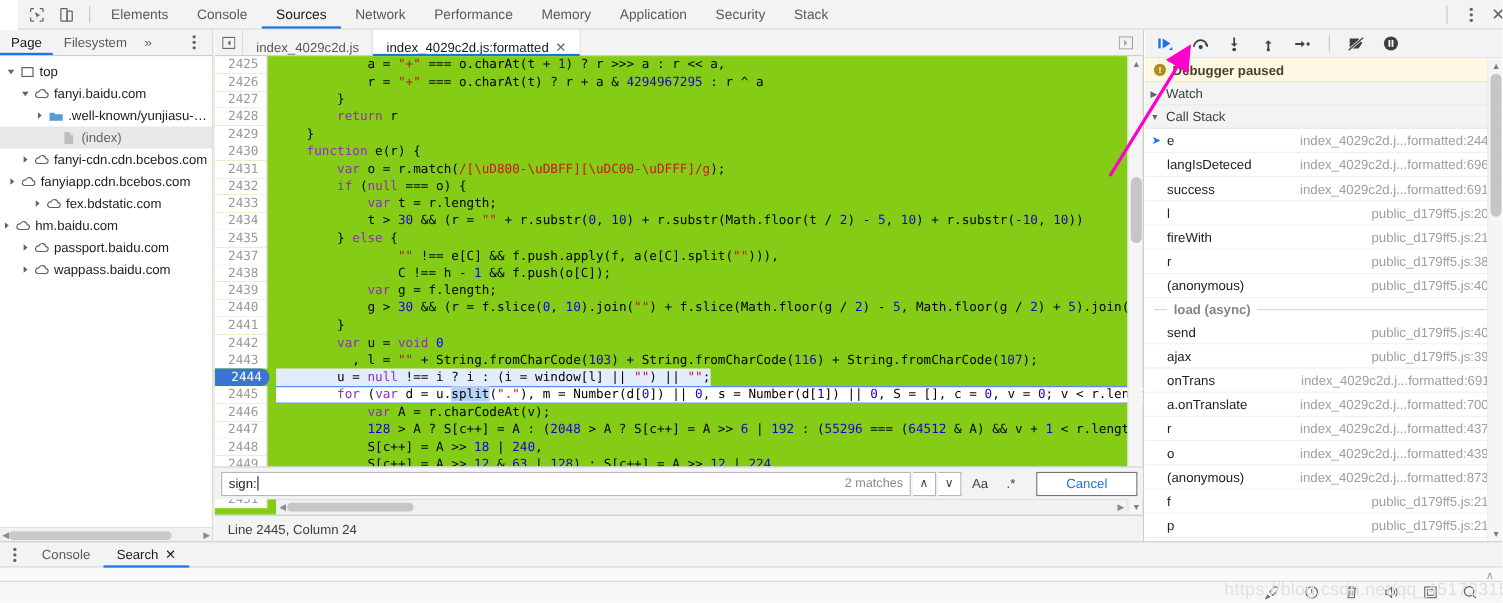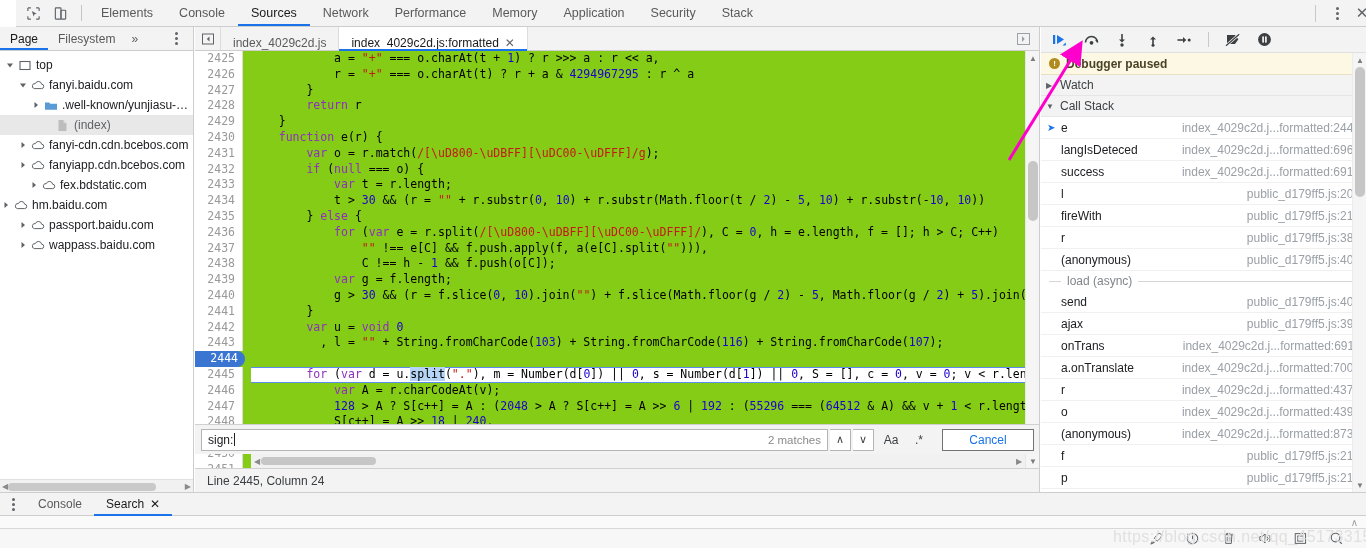--- a/index.html
+++ b/index.html
@@ -192,21 +192,21 @@
   .cs-list { font-size: 12px; }
   .cs-row {
     height: 22px; display: flex; align-items: center; border-bottom: 1px solid #f0f0f0; padding: 0 6px 0 6px;
     cursor: pointer; white-space: nowrap;
   }
   .cs-row .marker { width: 14px; flex: 0 0 14px; color: #1a73e8; font-size: 10px; display: flex; align-items: center; }
   .cs-row .fname { color: #202124; }
   .cs-row .floc { margin-left: auto; color: #9aa0a6; padding-left: 10px; }
   .cs-async {
     height: 20px; display: flex; align-items: center; gap: 6px; padding: 0 8px;
-    color: #80868b; font-size: 12px; font-weight: normal;
+    color: #80868b; font-size: 12px; font-weight: bold;
   }
   .cs-async .ln { flex: 0 0 12px; height: 1px; background: #d5d5d5; }
   .cs-async .ln2 { flex: 1; height: 1px; background: #d5d5d5; }
   .dbg-vscroll {
     position: absolute; right: 0; top: 26px; width: 14px; height: 439px; background: #f5f5f5;
     border-left: 1px solid #ececec;
   }
   .dbg-vscroll .thumb { position: absolute; left: 2px; top: 14px; width: 10px; height: 130px; background: #c6c6c6; border-radius: 5px; }
 
   
@@ -380,21 +380,21 @@
               <path d="M2.5 1v6L6 4z" fill="#5f6368"></path>
             </svg>
           </span>
         <span class="ticon">
             <svg width="14" height="11" viewBox="0 0 14 11">
               <path d="M3.4 8.6h7.1a2.2 2.2 0 0 0 .1-4.4 3.2 3.2 0 0 0-6.2-.6A2.2 2.2 0 0 0 3.4 8.6z" stroke="#5f6368" stroke-width="1" fill="none"></path>
             </svg>
           </span>
         <span class="tlabel">fanyi-cdn.cdn.bcebos.com</span>
       </div>
-      <div class="trow" style="padding-left:17px">
+      <div class="trow" style="padding-left:5px">
         <span class="tw">
             <svg width="8" height="8" viewBox="0 0 8 8">
               <path d="M2.5 1v6L6 4z" fill="#5f6368"></path>
             </svg>
           </span>
         <span class="ticon">
             <svg width="14" height="11" viewBox="0 0 14 11">
               <path d="M3.4 8.6h7.1a2.2 2.2 0 0 0 .1-4.4 3.2 3.2 0 0 0-6.2-.6A2.2 2.2 0 0 0 3.4 8.6z" stroke="#5f6368" stroke-width="1" fill="none"></path>
             </svg>
           </span>
@@ -491,29 +491,28 @@
         <div class="coderow"><div class="ln">2426</div><div class="code">            r = <span class="str">"+"</span> === o.charAt(t) ? r + a &amp; <span class="num">4294967295</span> : r ^ a</div></div>
         <div class="coderow"><div class="ln">2427</div><div class="code">        }</div></div>
         <div class="coderow"><div class="ln">2428</div><div class="code">        <span class="kw">return</span> r</div></div>
         <div class="coderow"><div class="ln">2429</div><div class="code">    }</div></div>
         <div class="coderow"><div class="ln">2430</div><div class="code">    <span class="kw">function</span> e(r) {</div></div>
         <div class="coderow"><div class="ln">2431</div><div class="code">        <span class="kw">var</span> o = r.match(<span class="rx">/[\uD800-\uDBFF][\uDC00-\uDFFF]/g</span>);</div></div>
         <div class="coderow"><div class="ln">2432</div><div class="code">        <span class="kw">if</span> (<span class="kw">null</span> === o) {</div></div>
         <div class="coderow"><div class="ln">2433</div><div class="code">            <span class="kw">var</span> t = r.length;</div></div>
         <div class="coderow"><div class="ln">2434</div><div class="code">            t &gt; <span class="num">30</span> &amp;&amp; (r = <span class="str">""</span> + r.substr(<span class="num">0</span>, <span class="num">10</span>) + r.substr(Math.floor(t / <span class="num">2</span>) - <span class="num">5</span>, <span class="num">10</span>) + r.substr(-<span class="num">10</span>, <span class="num">10</span>))</div></div>
         <div class="coderow"><div class="ln">2435</div><div class="code">        } <span class="kw">else</span> {</div></div>
-        <div class="coderow"><div class="ln">2436</div><div class="code">            <span class="kw">for</span> (<span class="kw">var</span> e = r.split(<span class="rx">/[\uD800-\uDBFF][\uDC00-\uDFFF]/</span>), C = <span class="num">0</span>, h = e.length, f = []; h &gt; C; C++)</div></div>
         <div class="coderow"><div class="ln">2437</div><div class="code">                <span class="str">""</span> !== e[C] &amp;&amp; f.push.apply(f, a(e[C].split(<span class="str">""</span>))),</div></div>
         <div class="coderow"><div class="ln">2438</div><div class="code">                C !== h - <span class="num">1</span> &amp;&amp; f.push(o[C]);</div></div>
         <div class="coderow"><div class="ln">2439</div><div class="code">            <span class="kw">var</span> g = f.length;</div></div>
         <div class="coderow"><div class="ln">2440</div><div class="code">            g &gt; <span class="num">30</span> &amp;&amp; (r = f.slice(<span class="num">0</span>, <span class="num">10</span>).join(<span class="str">""</span>) + f.slice(Math.floor(g / <span class="num">2</span>) - <span class="num">5</span>, Math.floor(g / <span class="num">2</span>) + <span class="num">5</span>).join(<span class="str">""</span>) + f</div></div>
         <div class="coderow"><div class="ln">2441</div><div class="code">        }</div></div>
         <div class="coderow"><div class="ln">2442</div><div class="code">        <span class="kw">var</span> u = <span class="kw">void</span> <span class="num">0</span></div></div>
         <div class="coderow"><div class="ln">2443</div><div class="code">          , l = <span class="str">""</span> + String.fromCharCode(<span class="num">103</span>) + String.fromCharCode(<span class="num">116</span>) + String.fromCharCode(<span class="num">107</span>);</div></div>
-        <div class="coderow paused"><div class="ln">2444</div></div>
+        <div class="coderow paused"><div class="ln">2444</div><div class="code">        u = <span class="kw">null</span> !== i ? i : (i = window[l] || <span class="str">""</span>) || <span class="str">""</span>;</div></div>
         <div class="coderow execline"><div class="ln">2445</div><div class="code">        <span class="kw">for</span> (<span class="kw">var</span> d = u.<span class="sel-txt">split</span>(<span class="str">"."</span>), m = Number(d[<span class="num">0</span>]) || <span class="num">0</span>, s = Number(d[<span class="num">1</span>]) || <span class="num">0</span>, S = [], c = <span class="num">0</span>, v = <span class="num">0</span>; v &lt; r.length; v+</div></div>
         <div class="coderow"><div class="ln">2446</div><div class="code">            <span class="kw">var</span> A = r.charCodeAt(v);</div></div>
         <div class="coderow"><div class="ln">2447</div><div class="code">            <span class="num">128</span> &gt; A ? S[c++] = A : (<span class="num">2048</span> &gt; A ? S[c++] = A &gt;&gt; <span class="num">6</span> | <span class="num">192</span> : (<span class="num">55296</span> === (<span class="num">64512</span> &amp; A) &amp;&amp; v + <span class="num">1</span> &lt; r.length &amp;&amp; </div></div>
         <div class="coderow"><div class="ln">2448</div><div class="code">            S[c++] = A &gt;&gt; <span class="num">18</span> | <span class="num">240</span>,</div></div>
         <div class="coderow"><div class="ln">2449</div><div class="code">            S[c++] = A &gt;&gt; <span class="num">12</span> &amp; <span class="num">63</span> | <span class="num">128</span>) : S[c++] = A &gt;&gt; <span class="num">12</span> | <span class="num">224</span>,</div></div>
         <div class="coderow"><div class="ln">2450</div><div class="code">            S[c++] = A &gt;&gt; <span class="num">6</span> &amp; <span class="num">63</span> | <span class="num">128</span>),</div></div>
         <div class="coderow"><div class="ln">2451</div><div class="code"></div></div>
       </div>
 
     <div class="code-vscroll">

